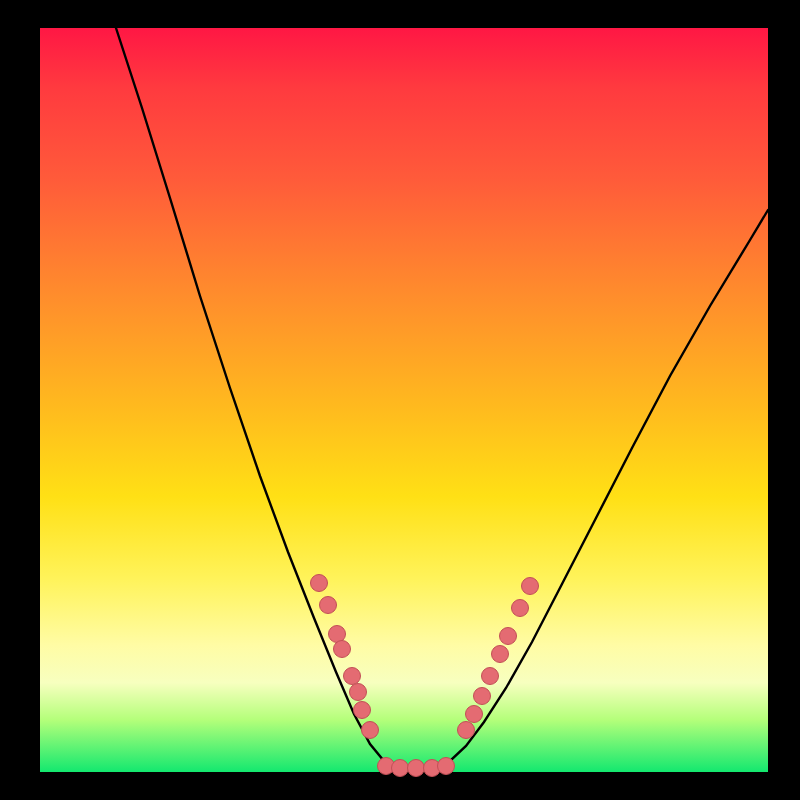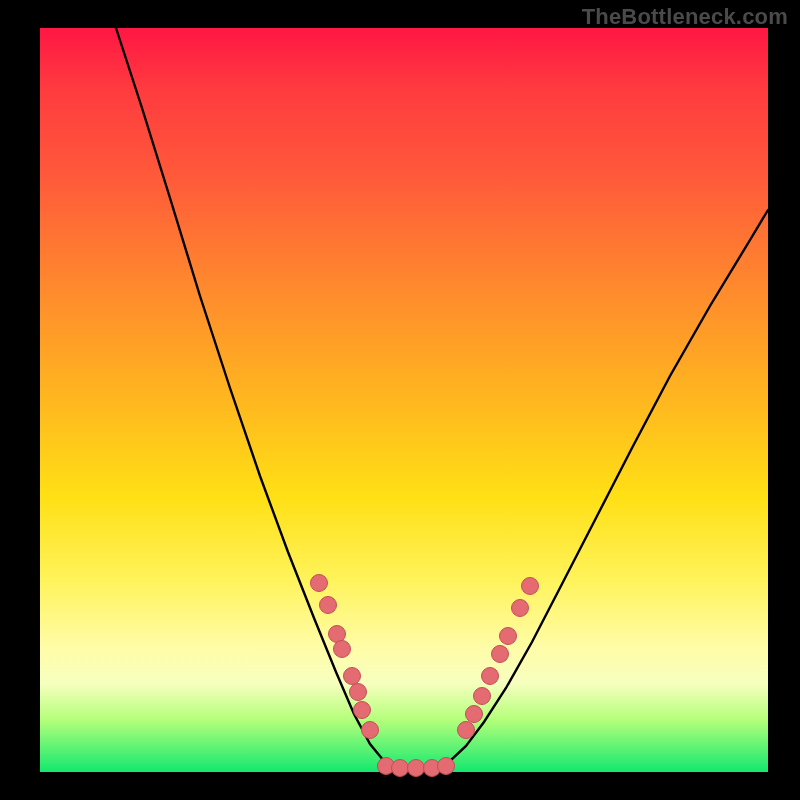--- a/index.html
+++ b/index.html
@@ -56,21 +56,20 @@
     width: 728px;
     height: 744px;
     overflow: visible;
   }
 </style>
 </head>
 <body>
 
 <div class="frame">
 
-  <div class="watermark">TheBottleneck.com</div>
 
   <div class="plot-area">
     <svg class="curve-layer" viewBox="0 0 728 744" preserveAspectRatio="none">
       <path id="curve-left-path" fill="none" stroke-width="2.4" stroke-linecap="round" d="M 76 0 L 102 80 L 130 170 L 160 268 L 190 360 L 220 448 L 248 524 L 274 590 L 296 644 L 314 686 L 330 716 L 344 733 L 356 740" stroke="#000000"></path>
       <path id="curve-right-path" fill="none" stroke-width="2.4" stroke-linecap="round" d="M 396 740 L 410 733 L 426 718 L 444 694 L 466 660 L 492 614 L 522 556 L 556 490 L 592 420 L 630 348 L 670 278 L 710 212 L 728 182" stroke="#000000"></path>
       <path id="flat-bottom-path" fill="none" stroke-width="7" stroke-linecap="round" d="M 356 740 L 396 740" stroke="#cc5a60"></path>
       <g id="points-group">
           <circle cx="279" cy="555" r="8.5" fill="#e46b72" stroke="#c24f56" stroke-width="1"></circle>
           <circle cx="288" cy="577" r="8.5" fill="#e46b72" stroke="#c24f56" stroke-width="1"></circle>
           <circle cx="297" cy="606" r="8.5" fill="#e46b72" stroke="#c24f56" stroke-width="1"></circle>

